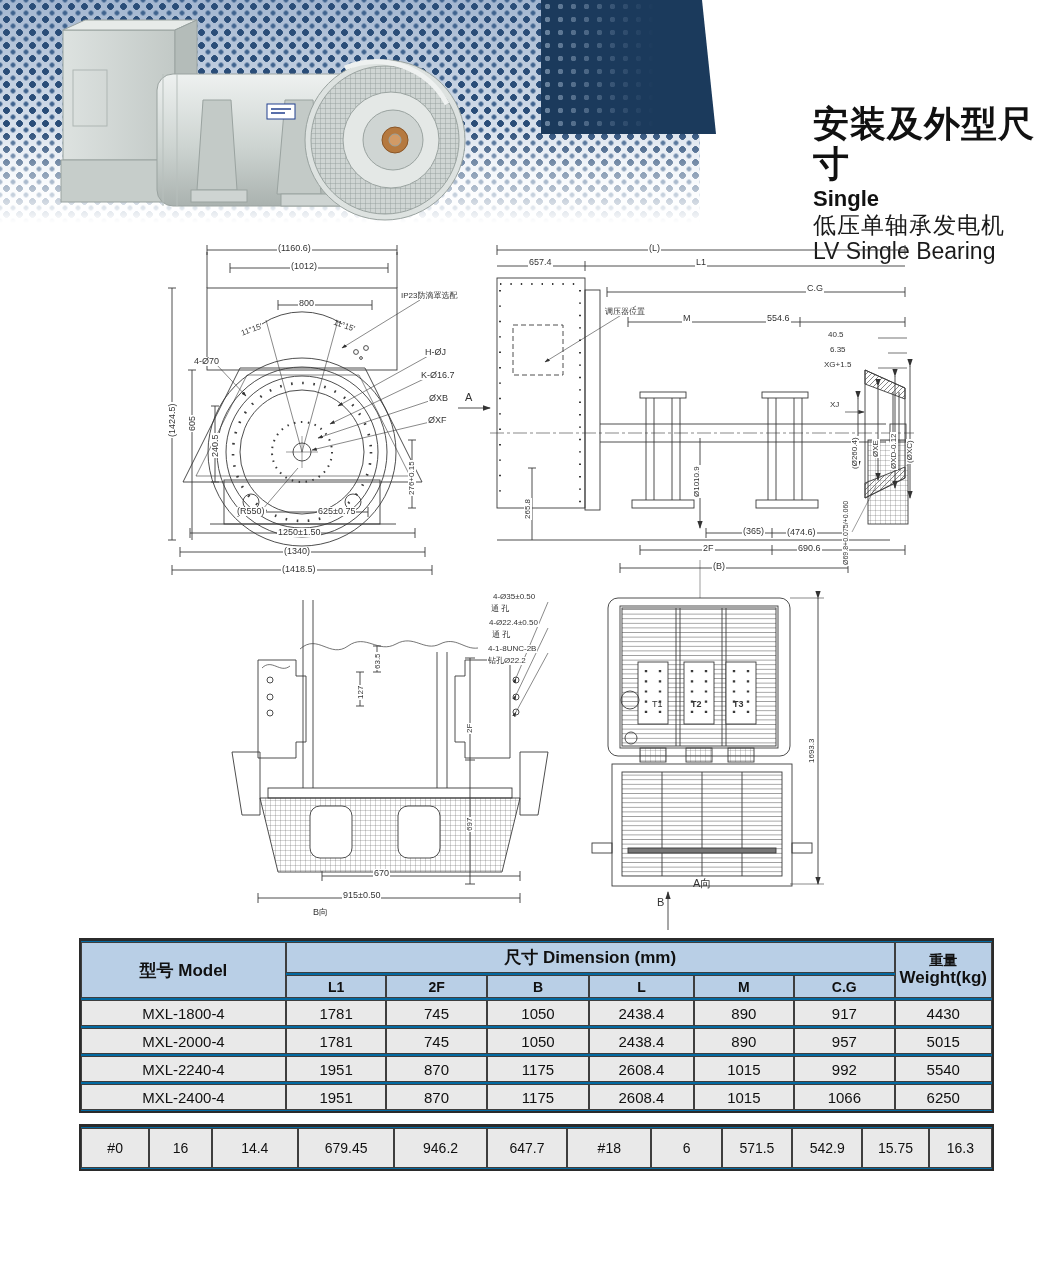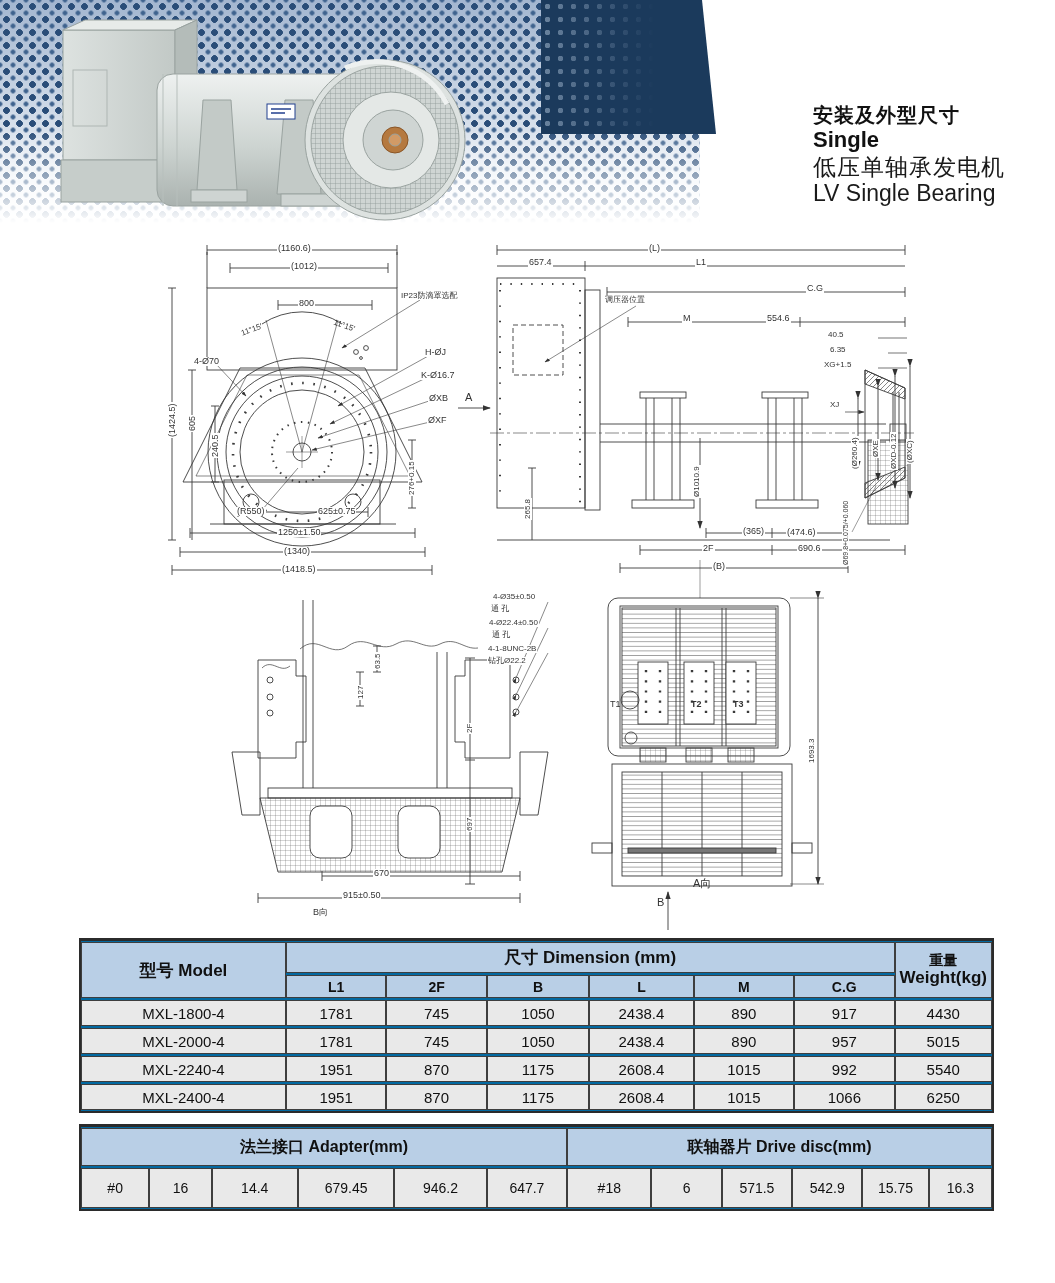--- a/index.html
+++ b/index.html
@@ -18,21 +18,21 @@
   .navy-band{position:absolute;left:541px;top:0;width:175px;height:134px;
     background:#1b3a5c;
     clip-path:polygon(0 0,92% 0,100% 100%,0 100%);}
   .navy-band:after{content:"";position:absolute;inset:0;
     background-image:radial-gradient(circle, rgba(173,193,215,.55) 0 2.6px, rgba(0,0,0,0) 3px);
     background-size:13px 13px;
     -webkit-mask-image:linear-gradient(90deg,#000 0%,rgba(0,0,0,0) 65%);
     mask-image:linear-gradient(90deg,#000 0%,rgba(0,0,0,0) 65%);}
   .photo{position:absolute;left:45px;top:8px;}
   .titleblock{position:absolute;left:813px;top:104px;line-height:1.12;}
-  .titleblock .t1{font-size:20px;font-weight:bold;letter-spacing:1px;color:#111;}
+  .titleblock .t1{font-size:36px;font-weight:bold;letter-spacing:1px;color:#111;}
   .titleblock .t2{font-size:22px;font-weight:bold;color:#111;margin-top:2px;}
   .titleblock .t3{font-size:23px;color:#1a1a1a;margin-top:2px;letter-spacing:1px;}
   .titleblock .t4{font-size:23px;color:#1a1a1a;}
   
   .art{position:absolute;left:0;top:0;}
   .lbl{position:absolute;font-size:9px;color:#333;white-space:nowrap;background:#fff;
        padding:0 1px;line-height:1.05;}
   .lbl.nb{background:transparent;}
   .lbl.s8{font-size:8px;} .lbl.s7{font-size:7px;} .lbl.s11{font-size:11px;}
   .lbl.v{transform:rotate(-90deg);transform-origin:0 0;}
@@ -287,21 +287,21 @@
 
   <span class="lbl" style="left:648px;top:244px">(L)</span>
   <span class="lbl" style="left:528px;top:258px">657.4</span>
   <span class="lbl" style="left:695px;top:258px">L1</span>
   <span class="lbl" style="left:806px;top:284px">C.G</span>
   <span class="lbl" style="left:682px;top:314px">M</span>
   <span class="lbl" style="left:766px;top:314px">554.6</span>
   <span class="lbl s8" style="left:827px;top:331px">40.5</span>
   <span class="lbl s8" style="left:829px;top:346px">6.35</span>
   <span class="lbl s8" style="left:823px;top:361px">XG+1.5</span>
-  <span class="lbl s8" style="left:604px;top:296px">调压器位置</span>
+  <span class="lbl s8" style="left:604px;top:308px">调压器位置</span>
   <span class="lbl s11 nb" style="left:464px;top:392px">A</span>
   <span class="lbl s8" style="left:829px;top:401px">XJ</span>
   <span class="lbl v s8" style="left:851px;top:470px">(Ø260.4)</span>
   <span class="lbl v s8" style="left:872px;top:458px">ØXE</span>
   <span class="lbl v s8" style="left:890px;top:470px">ØXD-0.12</span>
   <span class="lbl v s8" style="left:906px;top:464px">(ØXC)</span>
   <span class="lbl v s8" style="left:693px;top:498px">Ø1010.9</span>
   <span class="lbl v s8" style="left:524px;top:520px">265.8</span>
   <span class="lbl v s7" style="left:842px;top:566px">Ø69.8+0.075/+0.060</span>
   <span class="lbl" style="left:742px;top:527px">(365)</span>
@@ -317,21 +317,21 @@
   <span class="lbl s8" style="left:487px;top:645px">4-1-8UNC-2B</span>
   <span class="lbl s8" style="left:487px;top:657px">钻孔Ø22.2</span>
   <span class="lbl v s8" style="left:374px;top:670px">63.5</span>
   <span class="lbl v s8" style="left:357px;top:700px">127</span>
   <span class="lbl v s8" style="left:466px;top:734px">2F</span>
   <span class="lbl v s8" style="left:466px;top:832px">697</span>
   <span class="lbl" style="left:373px;top:869px">670</span>
   <span class="lbl" style="left:342px;top:891px">915±0.50</span>
   <span class="lbl" style="left:312px;top:908px">B向</span>
 
-  <span class="lbl nb" style="left:609px;top:700px;font-weight:normal">T1</span>
+  <span class="lbl nb" style="left:651px;top:700px;font-weight:normal">T1</span>
   <span class="lbl nb" style="left:690px;top:700px;font-weight:bold">T2</span>
   <span class="lbl nb" style="left:732px;top:700px;font-weight:bold">T3</span>
   <span class="lbl v s8" style="left:808px;top:764px">1693.3</span>
   <span class="lbl s11 nb" style="left:692px;top:878px">A向</span>
   <span class="lbl s11 nb" style="left:656px;top:897px">B</span>
 
   <div class="tbl-wrap t1" style="top:938px">
     <table>
       <colgroup>
         <col style="width:204px">
@@ -414,24 +414,20 @@
           <col style="width:92px">
           <col style="width:80px">
         <col style="width:84px">
           <col style="width:70px">
           <col style="width:70px">
         <col style="width:70px">
           <col style="width:66px">
           <col style="width:63px">
       </colgroup>
       <tbody>
-          <tr class="band">
-        <td colspan="6">法兰接口  Adapter(mm)</td>
-        <td colspan="6">联轴器片  Drive disc(mm)</td>
-      </tr>
       <tr class="data">
         <td>#0</td>
         <td>16</td>
         <td>14.4</td>
         <td>679.45</td>
         <td>946.2</td>
         <td>647.7</td>
         <td>#18</td>
         <td>6</td>
         <td>571.5</td>

